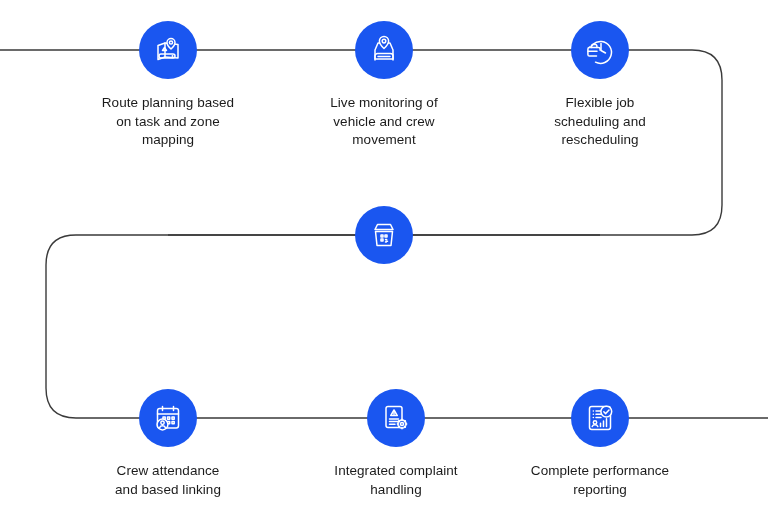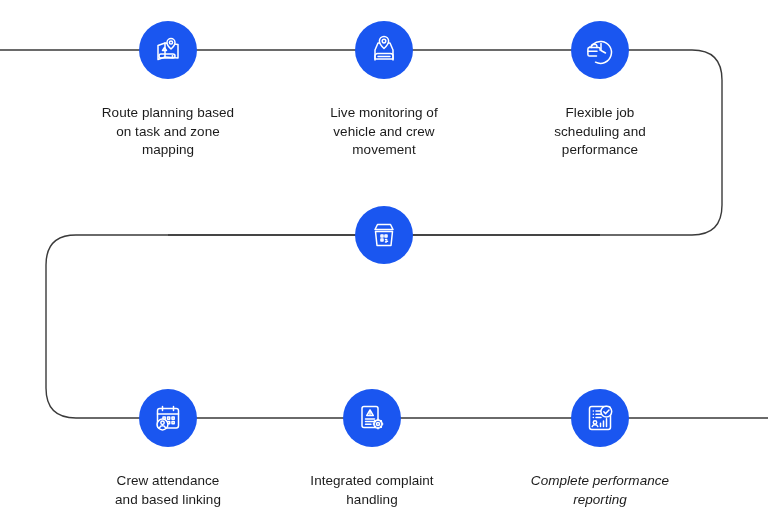--- a/index.html
+++ b/index.html
@@ -57,21 +57,21 @@
     align-items: center;
     justify-content: center;
     background: #1a56f0;
   }
 
   .node-badge svg {
     display: block;
   }
 
   .node-label {
-    margin-top: 25px;
+    margin-top: 15px;
     font-size: 13.5px;
     line-height: 18.5px;
     color: #1b1b1b;
     font-family: "Liberation Sans", sans-serif;
     font-weight: 400;
     letter-spacing: 0.05px;
     white-space: pre-line;
     text-align: center;
   }
 </style>
@@ -133,21 +133,21 @@
             <path d="M5.5 13 L5.5 19 L11 19"></path>
             <path d="M17 9.5 L17 16.5 L21.5 19"></path>
             <path d="M12.5 22 h-7 a1.6 1.6 0 0 1 -1.6 -1.6 v-5.4 a1.6 1.6 0 0 1 1.6 -1.6 h9 a1.6 1.6 0 0 1 1.6 1.6 v1.2" fill="#1a56f0"></path>
             <path d="M7.5 13.4 v-1.4 a1.4 1.4 0 0 1 1.4 -1.4 h2.6 a1.4 1.4 0 0 1 1.4 1.4 v1.4"></path>
             <path d="M4 17.3 h9"></path>
           </svg>
         </span>
       </div>
       <div class="node-label">Flexible job
 scheduling and
-performance</div>
+rescheduling</div>
     </div>
 
 
     <div class="node" style="left:384px; top:206px;">
       <div class="node-badge">
         <span>
           <svg width="32" height="32" viewBox="0 0 32 32" fill="none" stroke="#ffffff" stroke-width="1.5" stroke-linecap="round" stroke-linejoin="round">
             <path d="M7 10.5 L9.5 5.5 L22.5 5.5 L25 10.5 Z"></path>
             <path d="M7.5 12.5 L9 26.5 L23 26.5 L24.5 12.5 Z"></path>
             <path d="M13 16 h2 v2 h-2 z"></path>
@@ -175,39 +175,39 @@
             <circle cx="10.5" cy="22.5" r="5.4" fill="#1a56f0"></circle>
             <circle cx="10.5" cy="20.8" r="1.7"></circle>
             <path d="M7.6 25.6 a3.2 3.2 0 0 1 5.8 0"></path>
           </svg>
         </span>
       </div>
       <div class="node-label">Crew attendance
 and based linking</div>
     </div>
 
-    <div class="node" style="left:372px; top:389px;">
+    <div class="node" style="left:396px; top:389px;">
       <div class="node-badge">
         <span>
           <svg width="32" height="32" viewBox="0 0 32 32" fill="none" stroke="#ffffff" stroke-width="1.5" stroke-linecap="round" stroke-linejoin="round">
             <rect x="6" y="4.5" width="16" height="21" rx="2"></rect>
             <path d="M14 8 L17.3 13.6 h-6.6 z"></path>
             <path d="M14 10.4 v1.4 M14 12.8 v0.1"></path>
             <path d="M9.5 17 h9 M9.5 19.6 h9 M9.5 22.2 h5.5"></path>
             <circle cx="22" cy="22" r="4.1" fill="#1a56f0"></circle>
             <circle cx="22" cy="22" r="1.5"></circle>
             <path d="M22 17.3 v1.3 M22 25.4 v1.3 M17.3 22 h1.3 M25.4 22 h1.3 M18.7 18.7 l0.9 0.9 M24.4 24.4 l0.9 0.9 M25.3 18.7 l-0.9 0.9 M19.6 24.4 l-0.9 0.9"></path>
           </svg>
         </span>
       </div>
       <div class="node-label">Integrated complaint
 handling</div>
     </div>
 
-    <div class="node" style="left:600px; top:389px;font-style:italic;">
+    <div class="node" style="left:600px; top:389px;">
       <div class="node-badge">
         <span>
           <svg width="32" height="32" viewBox="0 0 32 32" fill="none" stroke="#ffffff" stroke-width="1.5" stroke-linecap="round" stroke-linejoin="round">
             <rect x="5.5" y="4.5" width="21" height="23" rx="2.2"></rect>
             <path d="M9.3 9 h0.1 M12 9 h6.5"></path>
             <path d="M9.3 12.2 h0.1 M12 12.2 h6.5"></path>
             <path d="M9.3 15.4 h0.1 M12 15.4 h5"></path>
             <circle cx="11" cy="20.4" r="1.7"></circle>
             <path d="M8.2 24.6 a3 3 0 0 1 5.6 0"></path>
             <path d="M16.5 24.6 v-3.4 M19.5 24.6 v-5.6 M22.5 24.6 v-7.8"></path>

